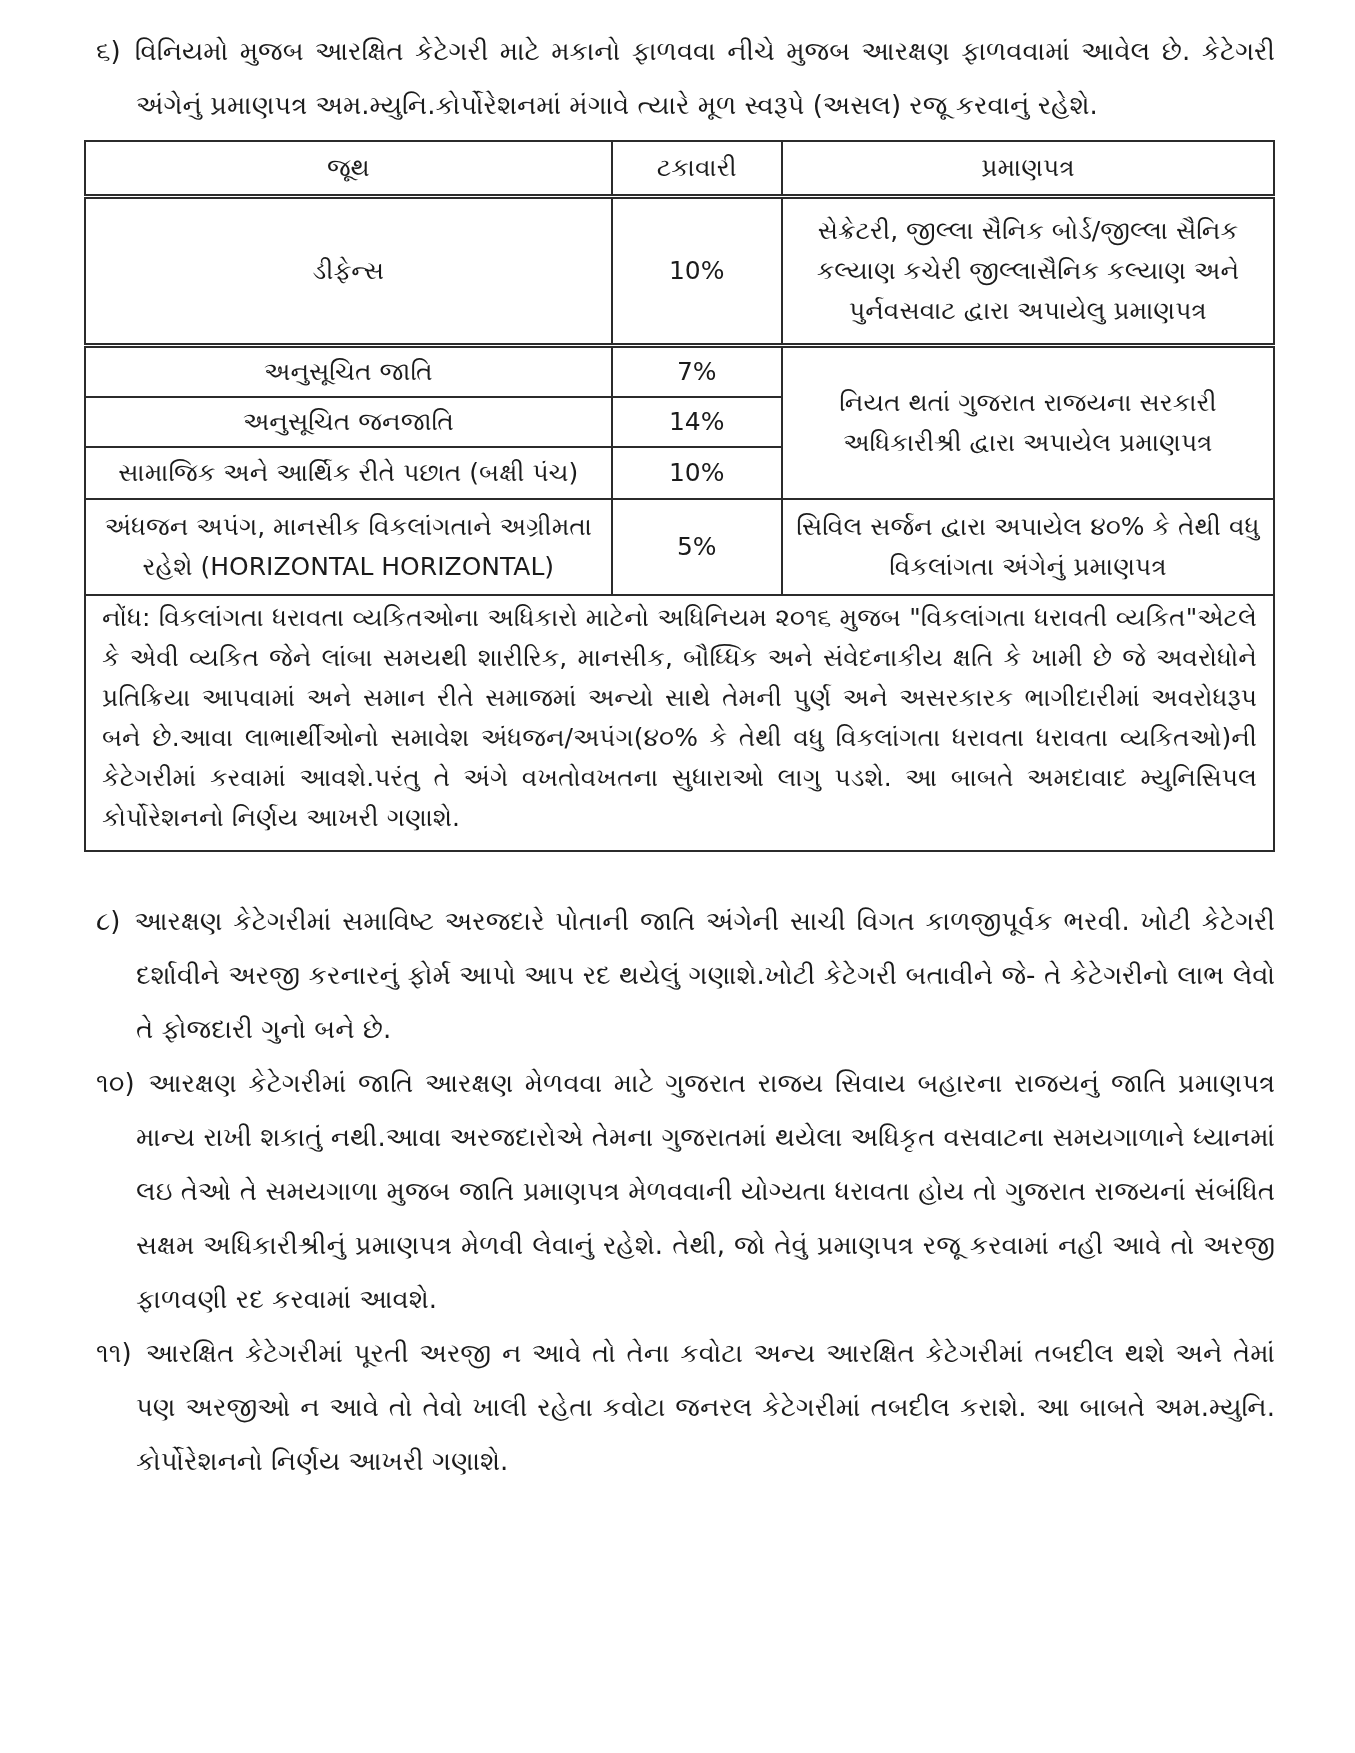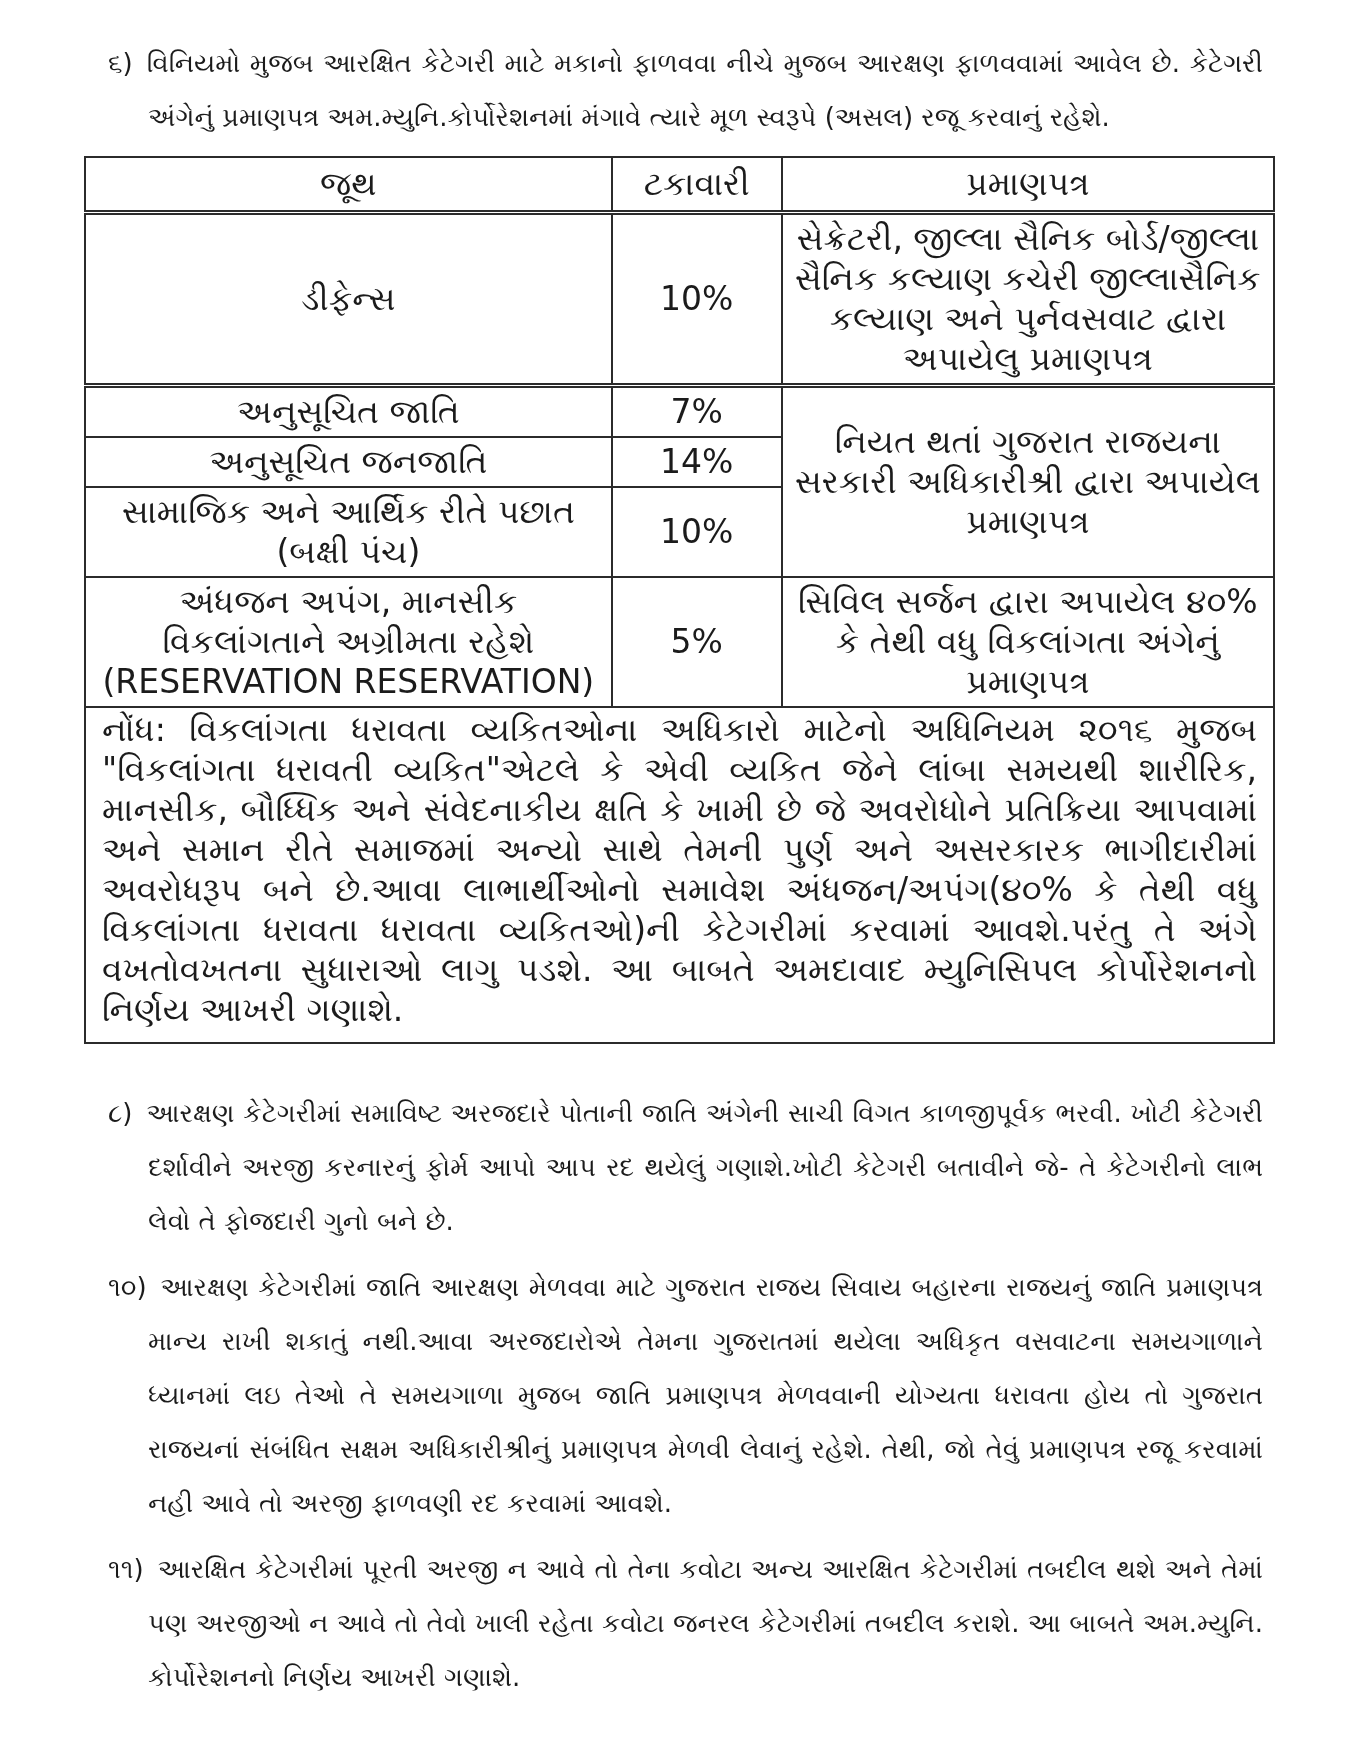--- a/index.html
+++ b/index.html
@@ -16,35 +16,35 @@
   .content {
     padding: 24px 80px 0 84px;
     box-sizing: border-box;
   }
   .para {
     font-size: 26px;
     line-height: 54px;
     text-align: justify;
     padding-left: 52px;
     text-indent: -40px;
-    margin: 12px;
+    margin: 0;
   }
   .para .num { padding-right: 14px; }
   .res-table {
     width: 100%;
     border-collapse: collapse;
     table-layout: fixed;
     margin-top: 8px;
   }
   .res-table col.c1 { width: 44.3%; }
   .res-table col.c2 { width: 14.3%; }
   .res-table col.c3 { width: 41.4%; }
   .res-table th, .res-table td {
     border: 2px solid #2b2b2b;
-    font-size: 33px;
+    font-size: 25px;
     font-weight: normal;
     text-align: center;
     vertical-align: middle;
     padding: 4px 12px;
     line-height: 40px;
     word-wrap: break-word;
   }
   .res-table thead th {
     height: 44px;
     border-bottom: 5px double #2b2b2b;
@@ -97,21 +97,21 @@
         </tr>
         <tr class="r3">
           <td>અનુસૂચિત જનજાતિ</td>
           <td>14%</td>
         </tr>
         <tr class="r4">
           <td>સામાજિક અને આર્થિક રીતે પછાત (બક્ષી પંચ)</td>
           <td>10%</td>
         </tr>
         <tr class="r5">
-          <td>અંધજન અપંગ, માનસીક વિકલાંગતાને અગ્રીમતા રહેશે (RESERVATION RESERVATION)</td>
+          <td>અંધજન અપંગ, માનસીક વિકલાંગતાને અગ્રીમતા રહેશે (HORIZONTAL HORIZONTAL)</td>
           <td>5%</td>
           <td>સિવિલ સર્જન દ્વારા અપાયેલ ૪૦% કે તેથી વધુ વિકલાંગતા અંગેનું પ્રમાણપત્ર</td>
         </tr>
         <tr>
           <td class="note" colspan="3">નોંધ: વિકલાંગતા ધરાવતા વ્યકિતઓના અધિકારો માટેનો અધિનિયમ ૨૦૧૬ મુજબ "વિકલાંગતા ધરાવતી વ્યકિત"એટલે કે એવી વ્યકિત જેને લાંબા સમયથી શારીરિક, માનસીક, બૌધ્ધિક અને સંવેદનાકીય ક્ષતિ કે ખામી છે જે અવરોધોને પ્રતિક્રિયા આપવામાં અને સમાન રીતે સમાજમાં અન્યો સાથે તેમની પુર્ણ અને અસરકારક ભાગીદારીમાં અવરોધરૂપ બને છે.આવા લાભાર્થીઓનો સમાવેશ અંધજન/અપંગ(૪૦% કે તેથી વધુ વિકલાંગતા ધરાવતા ધરાવતા વ્યકિતઓ)ની કેટેગરીમાં કરવામાં આવશે.પરંતુ તે અંગે વખતોવખતના સુધારાઓ લાગુ પડશે. આ બાબતે અમદાવાદ મ્યુનિસિપલ કોર્પોરેશનનો નિર્ણય આખરી ગણાશે.</td>
         </tr>
       </tbody>
     </table>
 
     <div class="section">

